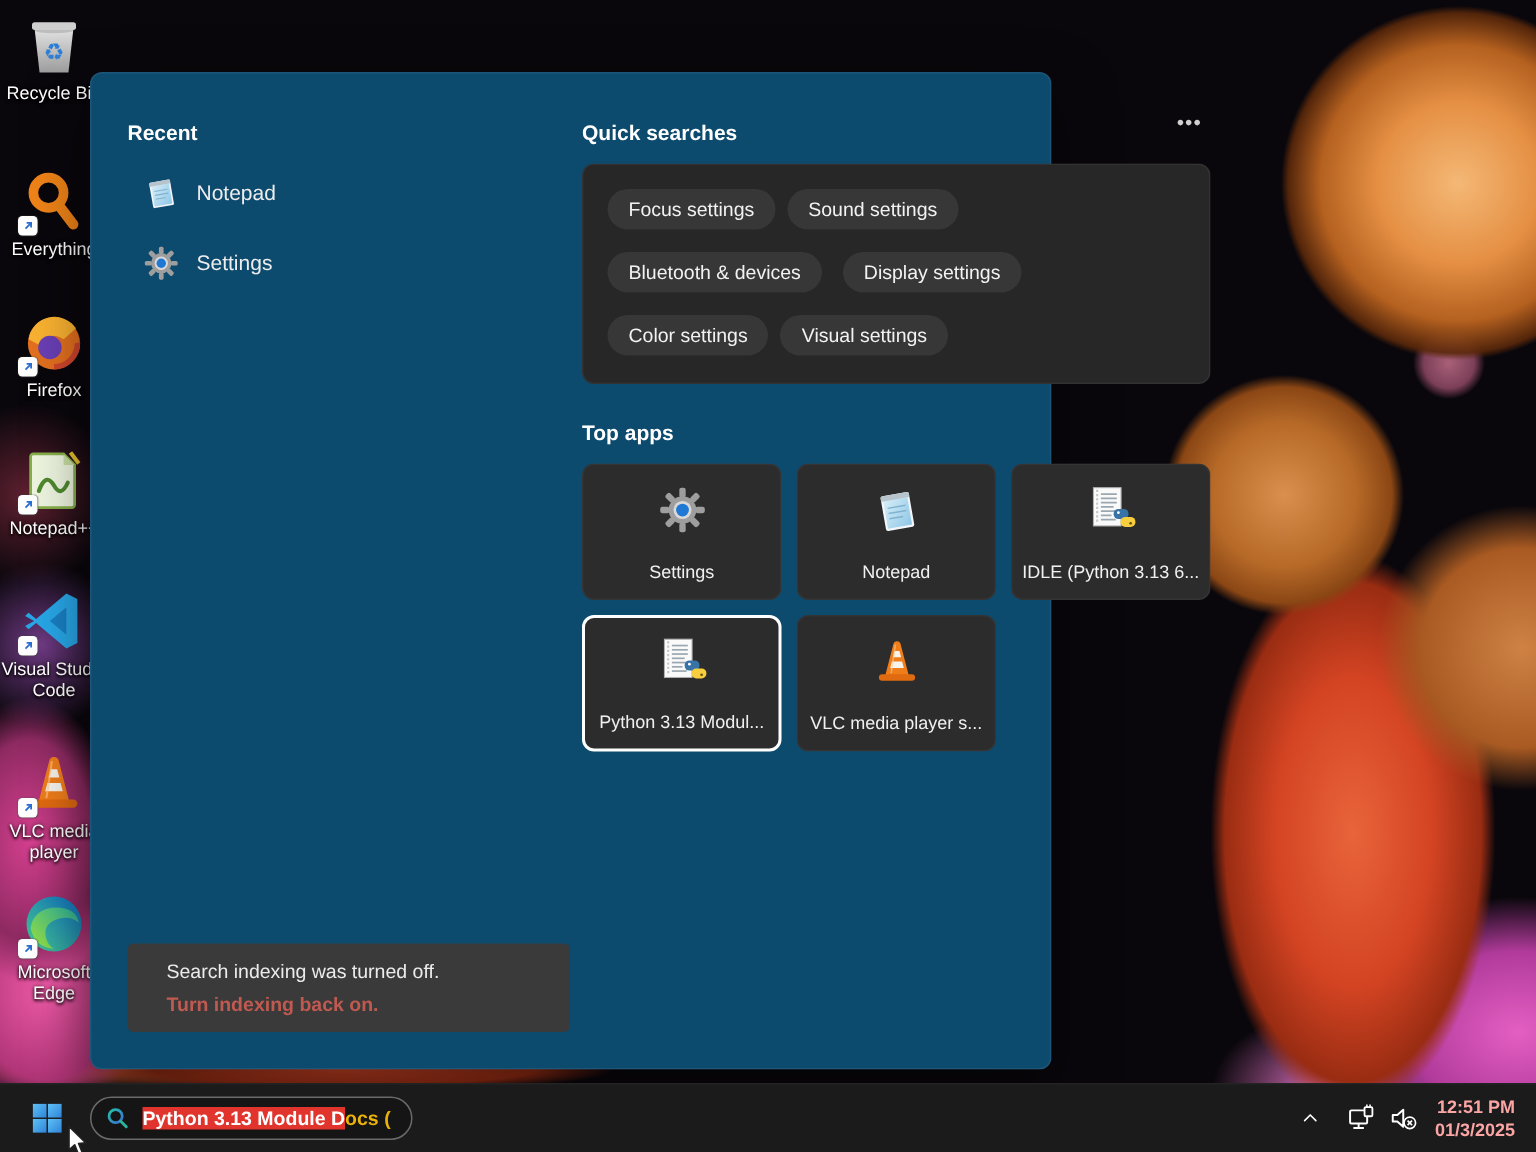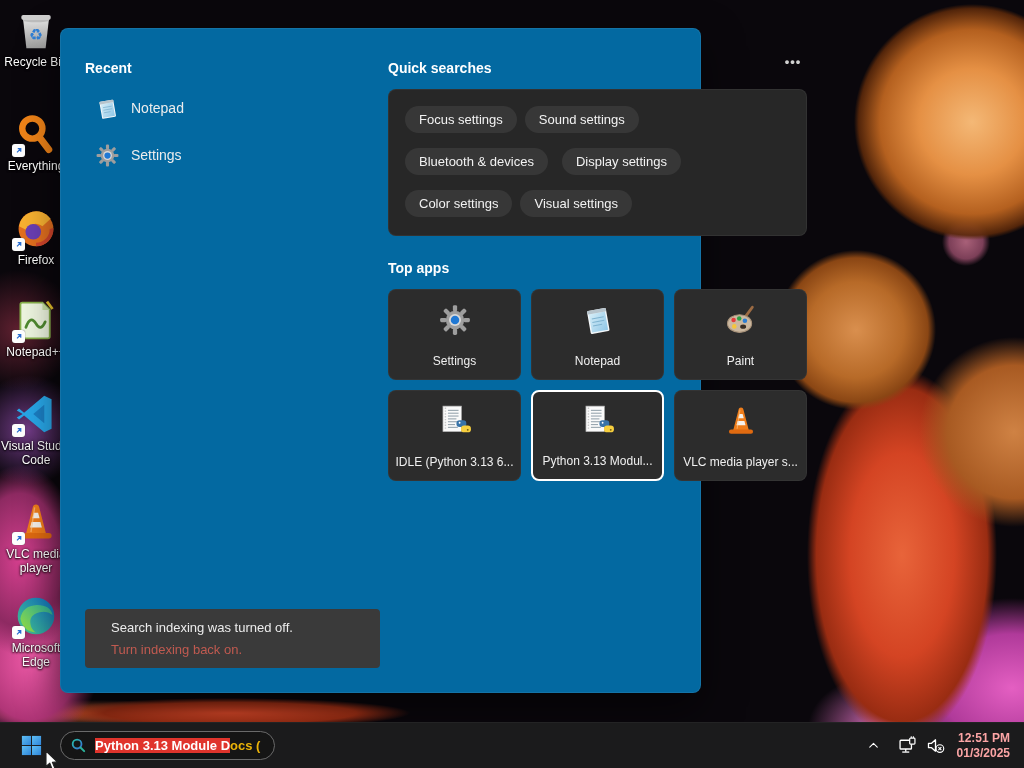--- a/index.html
+++ b/index.html
@@ -29,21 +29,21 @@
   .dicon-img{position:relative;width:44px;height:44px;margin:0 auto;}
   .dicon-img > svg{width:44px;height:44px;display:block;}
   .badge{position:absolute;left:-2px;bottom:-1px;width:13px;height:13px;background:#fff;
          border-radius:3px;display:flex;align-items:center;justify-content:center;
          box-shadow:0 0 1px #444;}
   .badge svg{width:9px;height:9px;display:block;}
   .dicon-label{margin-top:3px;font-size:12px;line-height:14px;color:#fff;
          text-shadow:0 1px 2px rgba(0,0,0,.95),0 0 3px rgba(0,0,0,.8);}
 
   
-  .panel{position:absolute;left:60px;top:28px;width:641px;height:665px;background:#0369a1;
+  .panel{position:absolute;left:60px;top:48px;width:641px;height:665px;background:#0c4a6e;
          border:1px solid rgba(255,255,255,.07);border-radius:8px;z-index:5;
          box-shadow:0 16px 40px rgba(0,0,0,.55);box-sizing:border-box;}
   .sec-header{position:absolute;font-size:14px;font-weight:700;color:#fff;}
   .recent-item{position:absolute;left:34px;display:flex;align-items:center;gap:11px;
          font-size:14px;color:#ededed;height:26px;cursor:pointer;}
   .recent-item svg{width:25px;height:25px;}
   .more-btn{position:absolute;left:716px;top:24px;width:32px;background:none;border:none;
          color:#d0d0d0;font-size:13px;font-weight:700;letter-spacing:1px;cursor:pointer;
          font-family:inherit;}
   .qs-card{position:absolute;left:327px;top:60px;width:419px;height:147px;background:#272727;
@@ -60,21 +60,21 @@
          border-radius:8px;box-sizing:border-box;display:flex;flex-direction:column;
          align-items:center;padding-top:13px;cursor:pointer;}
   .tile > svg{width:34px;height:34px;}
   .tile-label{position:absolute;bottom:11px;font-size:12px;color:#f0f0f0;max-width:122px;
          white-space:nowrap;overflow:hidden;}
   .tile.selected{border:2px solid #ffffff;padding-top:12px;}
   .notice{position:absolute;left:24px;top:580px;width:295px;box-sizing:border-box;
          background:#3a3a3a;border-radius:4px;padding:11px 26px;}
   .notice-msg{font-size:13px;color:#ececec;}
   .notice-link{display:block;margin-top:7px;font-size:13px;color:#c05a50;cursor:pointer;
-         text-decoration:none;}
+         text-decoration:none;font-weight:bold;}
 
   
   .taskbar{position:absolute;left:0;top:722px;width:1024px;height:46px;background:#1b1b1c;
          border-top:1px solid rgba(255,255,255,.04);z-index:6;box-sizing:border-box;font-weight:bold;}
   .start-btn{position:absolute;left:20px;top:11px;width:23px;height:23px;background:none;
          border:none;padding:0;cursor:pointer;}
   .start-btn svg{width:23px;height:23px;display:block;}
   .tb-search{position:absolute;left:60px;top:8px;width:215px;height:29px;background:#151515;
          border:1px solid #6a6a6a;border-radius:15px;display:flex;align-items:center;
          padding-left:9px;box-sizing:border-box;cursor:text;}
@@ -398,26 +398,20 @@
         <div class="tile-label">Settings</div>
       </div>
       <div class="tile">
         <svg>
             <use href="#sym-notepad"></use>
           </svg>
         <div class="tile-label">Notepad</div>
       </div>
       <div class="tile">
         <svg>
-            <use href="#sym-paint"></use>
-          </svg>
-        <div class="tile-label">Paint</div>
-      </div>
-      <div class="tile">
-        <svg>
             <use href="#sym-pydoc"></use>
           </svg>
         <div class="tile-label">IDLE (Python 3.13 6...</div>
       </div>
       <div class="tile selected">
         <svg>
             <use href="#sym-pydoc"></use>
           </svg>
         <div class="tile-label">Python 3.13 Modul...</div>
       </div>

